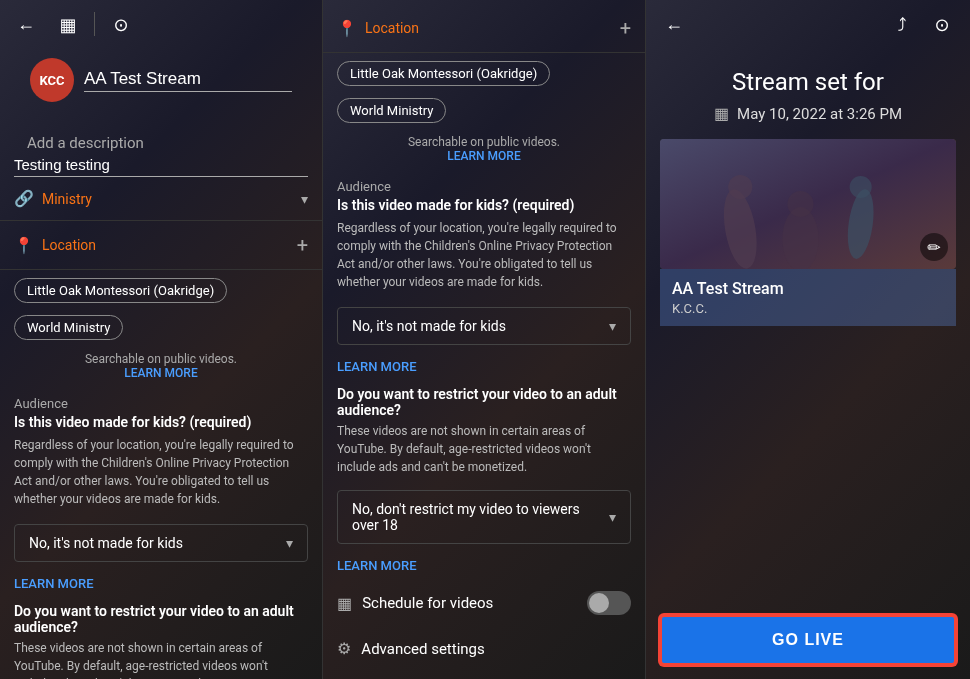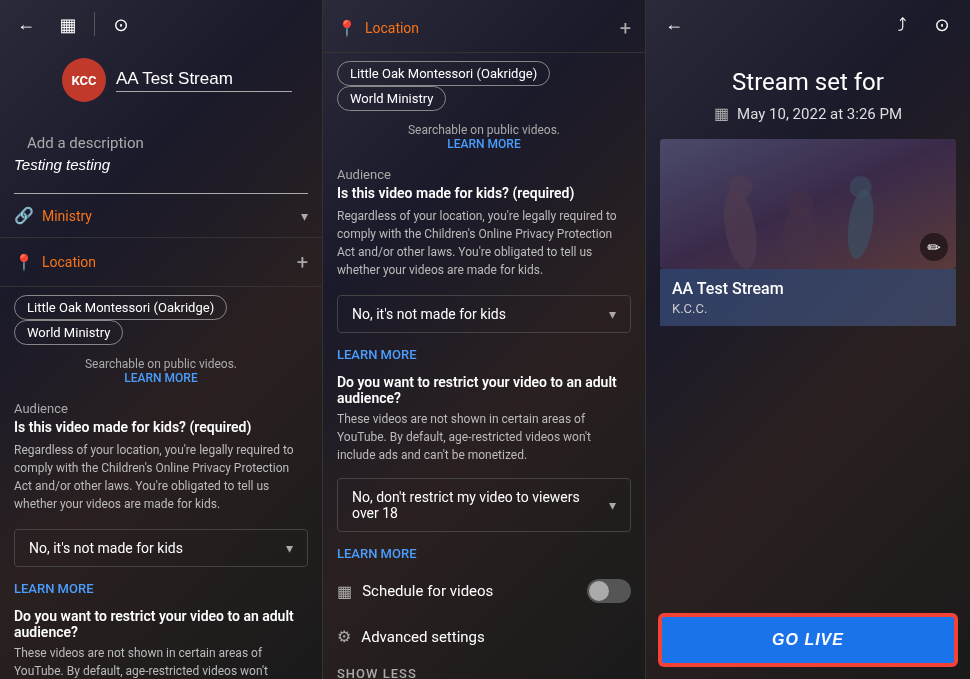--- a/index.html
+++ b/index.html
@@ -87,21 +87,20 @@
       background: #555;
       flex-shrink: 0;
     }
 
     
     .channel-info {
       display: flex;
       align-items: center;
       padding: 10px 30px;
       gap: 10px;
-      margin-left: 32px;
     }
 
     .avatar {
       width: 44px;
       height: 44px;
       border-radius: 50%;
       background: #c0392b;
       display: flex;
       align-items: center;
       justify-content: center;
@@ -137,22 +136,21 @@
 
     .description-input {
       background: transparent;
       border: none;
       border-bottom: 1px solid #aaa;
       color: #fff;
       font-size: 15px;
       width: calc(100% - 28px);
       margin: 0 14px;
       outline: none;
-      padding-bottom: 20px;
-      font-style: italic;
+      padding-bottom: 3px;
     }
 
     
     .dropdown-row {
       display: flex;
       align-items: center;
       padding: 12px 14px;
       border-bottom: 1px solid #333;
       cursor: pointer;
       gap: 8px;
@@ -176,21 +174,21 @@
 
     .row-plus {
       color: #aaa;
       font-size: 20px;
     }
 
     
     .location-tags {
       display: flex;
       flex-wrap: wrap;
-      gap: 0;
+      gap: 12px;
       padding: 8px 14px;
     }
 
     .tag {
       border: 1px solid #888;
       border-radius: 20px;
       padding: 4px 12px;
       color: #fff;
       font-size: 13px;
       white-space: nowrap;
@@ -366,21 +364,20 @@
       border-radius: 4px;
       color: #fff;
       font-size: 16px;
       font-weight: 600;
       letter-spacing: 1px;
       padding: 14px;
       text-align: center;
       cursor: pointer;
       outline: none;
       box-shadow: 0 0 0 2px #f44336;
-      font-style: italic;
     }
 
     
     .right-top-bar {
       display: flex;
       align-items: center;
       justify-content: space-between;
       padding: 8px 12px;
       min-height: 48px;
     }

